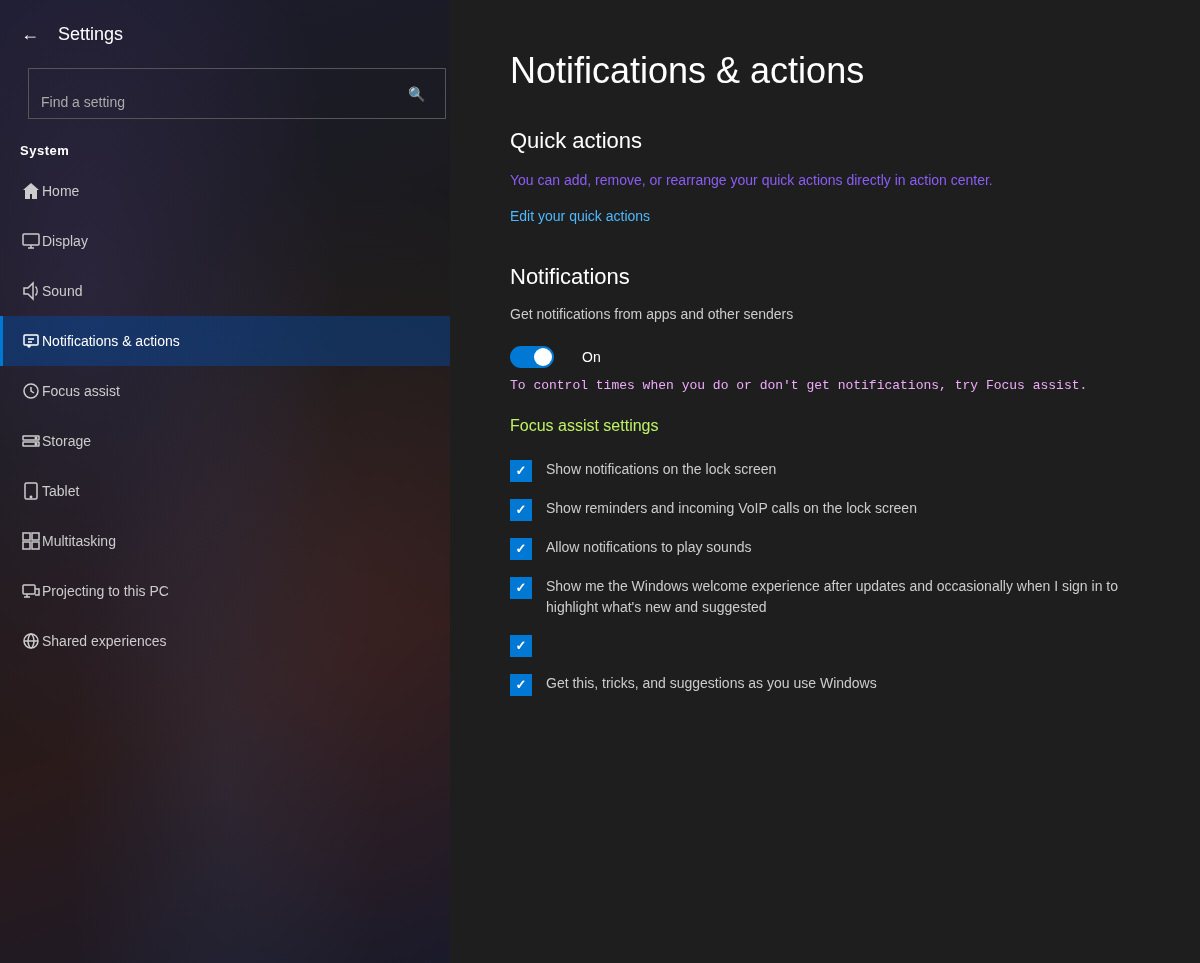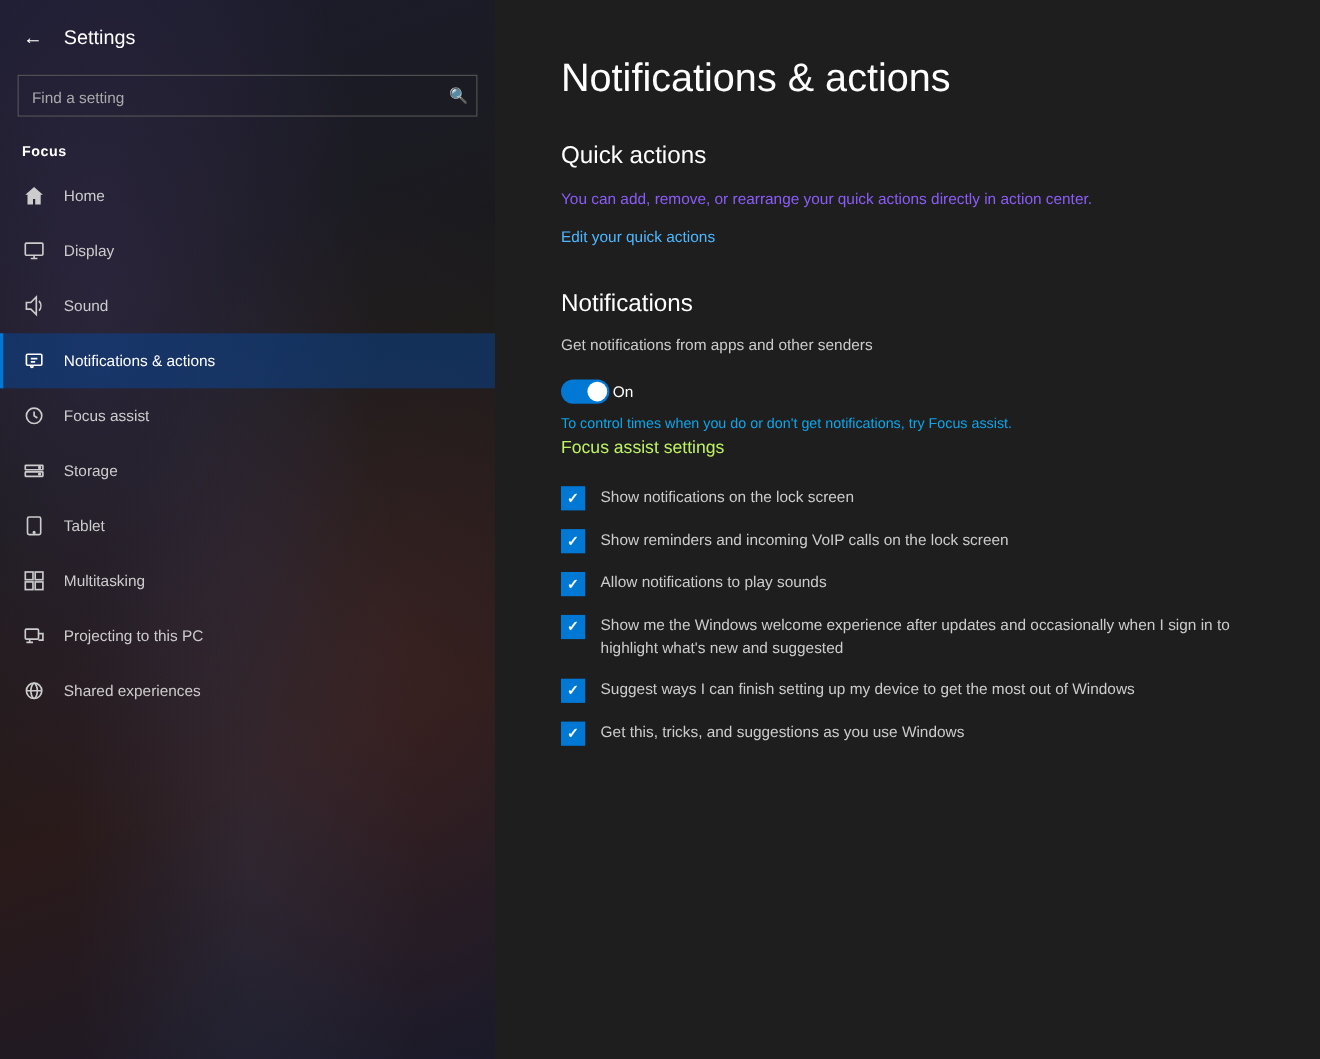--- a/index.html
+++ b/index.html
@@ -68,23 +68,24 @@
       margin: 0 16px 16px 16px;
       position: relative;
       z-index: 1;
     }
 
     .search-input {
       width: 100%;
       background: transparent;
       border: 1px solid #555;
       color: #ffffff;
-      padding: 12px 40px 8px 12px;
+      padding: 25px 40px 8px 12px;
       font-size: 14px;
       outline: none;
+      margin-left: 12px;
     }
 
     .search-input::placeholder {
       color: #aaa;
     }
 
     .search-icon-btn {
       position: absolute;
       right: 8px;
       top: 50%;
@@ -102,21 +103,20 @@
       color: #ffffff;
       padding: 8px 20px 8px 20px;
       letter-spacing: 0.5px;
       position: relative;
       z-index: 1;
     }
 
     .nav-item {
       display: flex;
       align-items: center;
-      gap: 16px;
       padding: 14px 20px;
       cursor: pointer;
       position: relative;
       z-index: 1;
       color: #cccccc;
       font-size: 14px;
       transition: background 0.1s;
     }
 
     .nav-item.active {
@@ -186,21 +186,21 @@
 
     .notif-row-label {
       font-size: 14px;
       color: #cccccc;
       margin-bottom: 24px;
     }
 
     .toggle-row {
       display: flex;
       align-items: center;
-      gap: 3px;
+      gap: 28px;
       margin-bottom: 8px;
     }
 
     .toggle {
       width: 44px;
       height: 22px;
       background: #0078d4;
       border-radius: 11px;
       position: relative;
       cursor: pointer;
@@ -218,24 +218,25 @@
       transition: left 0.2s;
     }
 
     .toggle-label {
       font-size: 14px;
       color: #ffffff;
     }
 
     .focus-assist-text {
       font-size: 13px;
-      color: #0ea5e9;
+      color: #f0abfc;
       line-height: 1.6;
-      margin-bottom: 3px;
+      margin-bottom: 20px;
       max-width: 640px;
+      font-family: Liberation Mono, monospace;
     }
 
     .focus-link {
       color: #bef264;
       font-size: 16px;
       cursor: pointer;
       margin-bottom: 24px;
       display: inline-block;
     }
 
@@ -284,21 +285,21 @@
   <div class="sidebar-header">
     <button class="back-btn">←</button>
     <span class="app-title">Settings</span>
   </div>
 
   <div class="search-box">
     <input class="search-input" type="text" placeholder="Find a setting" style="">
     <button class="search-icon-btn">🔍</button>
   </div>
 
-  <div class="section-label">Focus</div>
+  <div class="section-label">System</div>
 
   <div class="nav-item">
     <span class="nav-icon">
       <svg class="icon-svg" viewBox="0 0 20 20" fill="currentColor">
         <path d="M10 2L2 9h2v9h5v-5h2v5h5V9h2L10 2z"></path>
       </svg>
     </span>
     <span>Home</span>
   </div>
 
@@ -457,21 +458,20 @@
         <div class="checkbox">
           <span class="checkbox-check">✓</span>
         </div>
         <span class="checkbox-label">Show me the Windows welcome experience after updates and occasionally when I sign in to highlight what's new and suggested</span>
       </div>
 
       <div class="checkbox-row">
         <div class="checkbox">
           <span class="checkbox-check">✓</span>
         </div>
-        <span class="checkbox-label">Suggest ways I can finish setting up my device to get the most out of Windows</span>
       </div>
 
       <div class="checkbox-row">
         <div class="checkbox">
           <span class="checkbox-check">✓</span>
         </div>
         <span class="checkbox-label">Get this, tricks, and suggestions as you use Windows</span>
       </div>
 
     </div>

